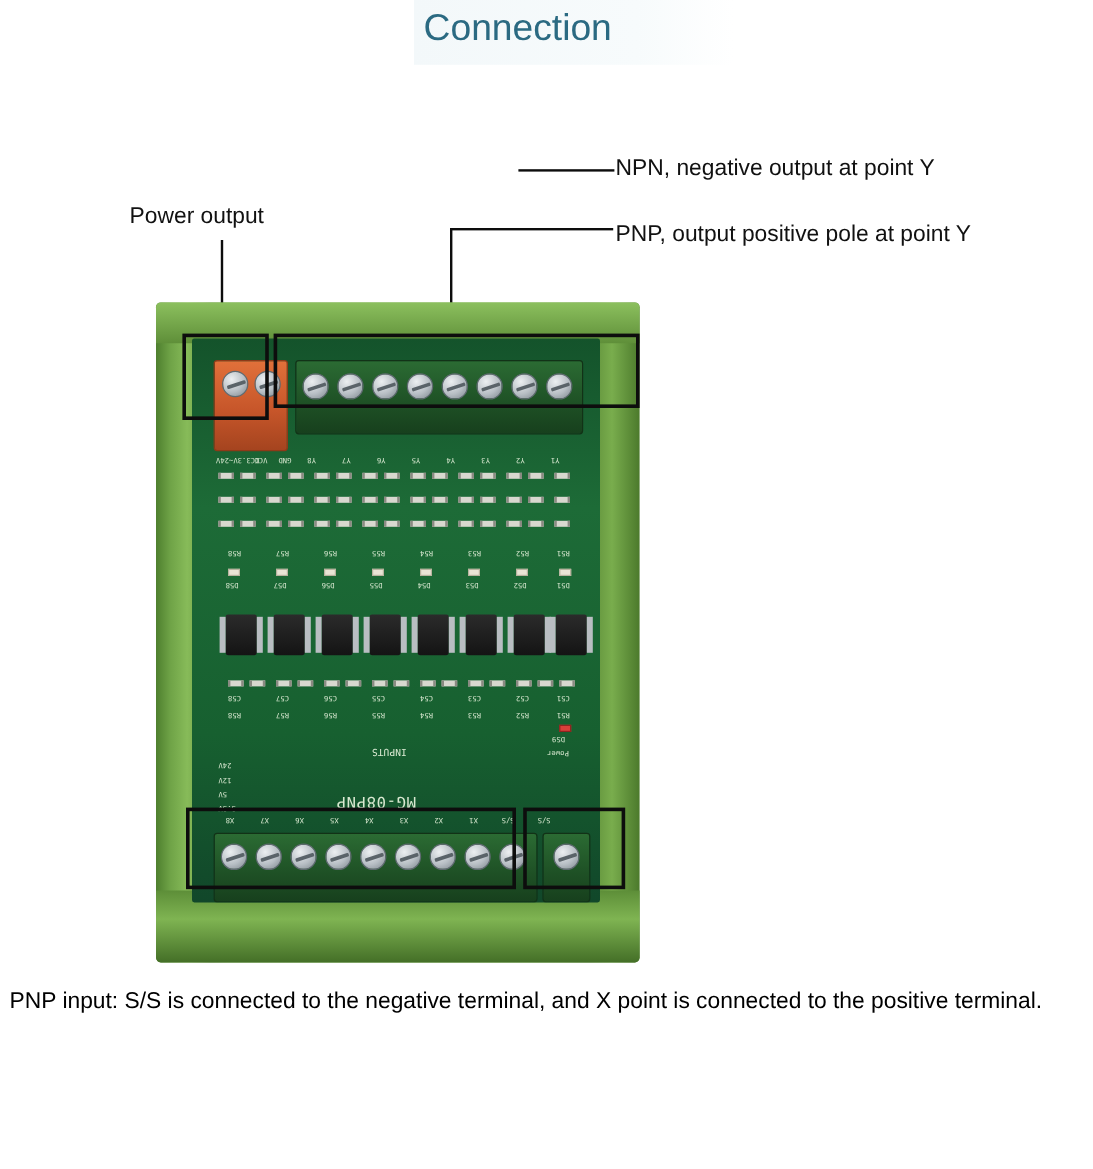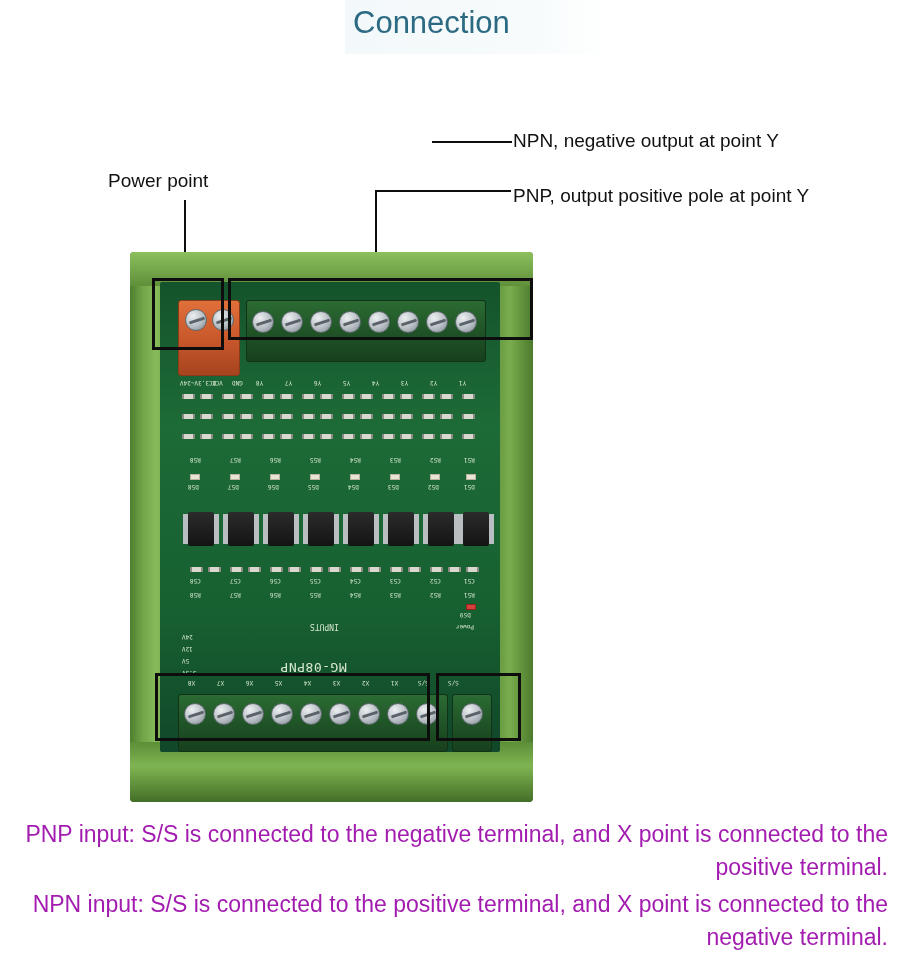--- a/index.html
+++ b/index.html
@@ -174,36 +174,35 @@
     box-sizing: border-box;
   }
   .led.red { background: #d8403a; border-color: #8e2420; }
 
   
   #notes {
     position: absolute;
     left: 8px;
     top: 818px;
     width: 880px;
-    font-size: 23px;
+    font-size: 19px;
     line-height: 33px;
-    color: #a21caf;
-    text-align: right;
+    color: #000000;
   }
   #notes p { margin: 0 0 4px 0; }
   #note-npn { padding-left: 6px; }
 </style>
 </head>
 <body>
 
 <div id="heading">
   <div>Connection</div>
 </div>
 
-<div class="callout" id="label-power">Power point</div>
+<div class="callout" id="label-power">Power output</div>
 <div class="callout" id="label-npn">NPN, negative output at point Y</div>
 <div class="callout" id="label-pnp">PNP, output positive pole at point Y</div>
 
 <div class="line" id="power-line-v"></div>
 <div class="line" id="pnp-line-h"></div>
 <div class="line" id="pnp-line-v"></div>
 <div class="line" id="npn-line-h"></div>
 
 <div id="device">
   <div id="housing"></div>
@@ -408,14 +407,13 @@
   </div>
 </div>
 
 <div class="sel-box" id="box-power"></div>
 <div class="sel-box" id="box-outputs"></div>
 <div class="sel-box" id="box-inputs"></div>
 <div class="sel-box" id="box-ss"></div>
 
 <div id="notes">
   <p id="note-pnp">PNP input: S/S is connected to the negative terminal, and X point is connected to the positive terminal.</p>
-  <p id="note-npn">NPN input: S/S is connected to the positive terminal, and X point is connected to the negative terminal.</p>
 </div>
 
 </body></html>

